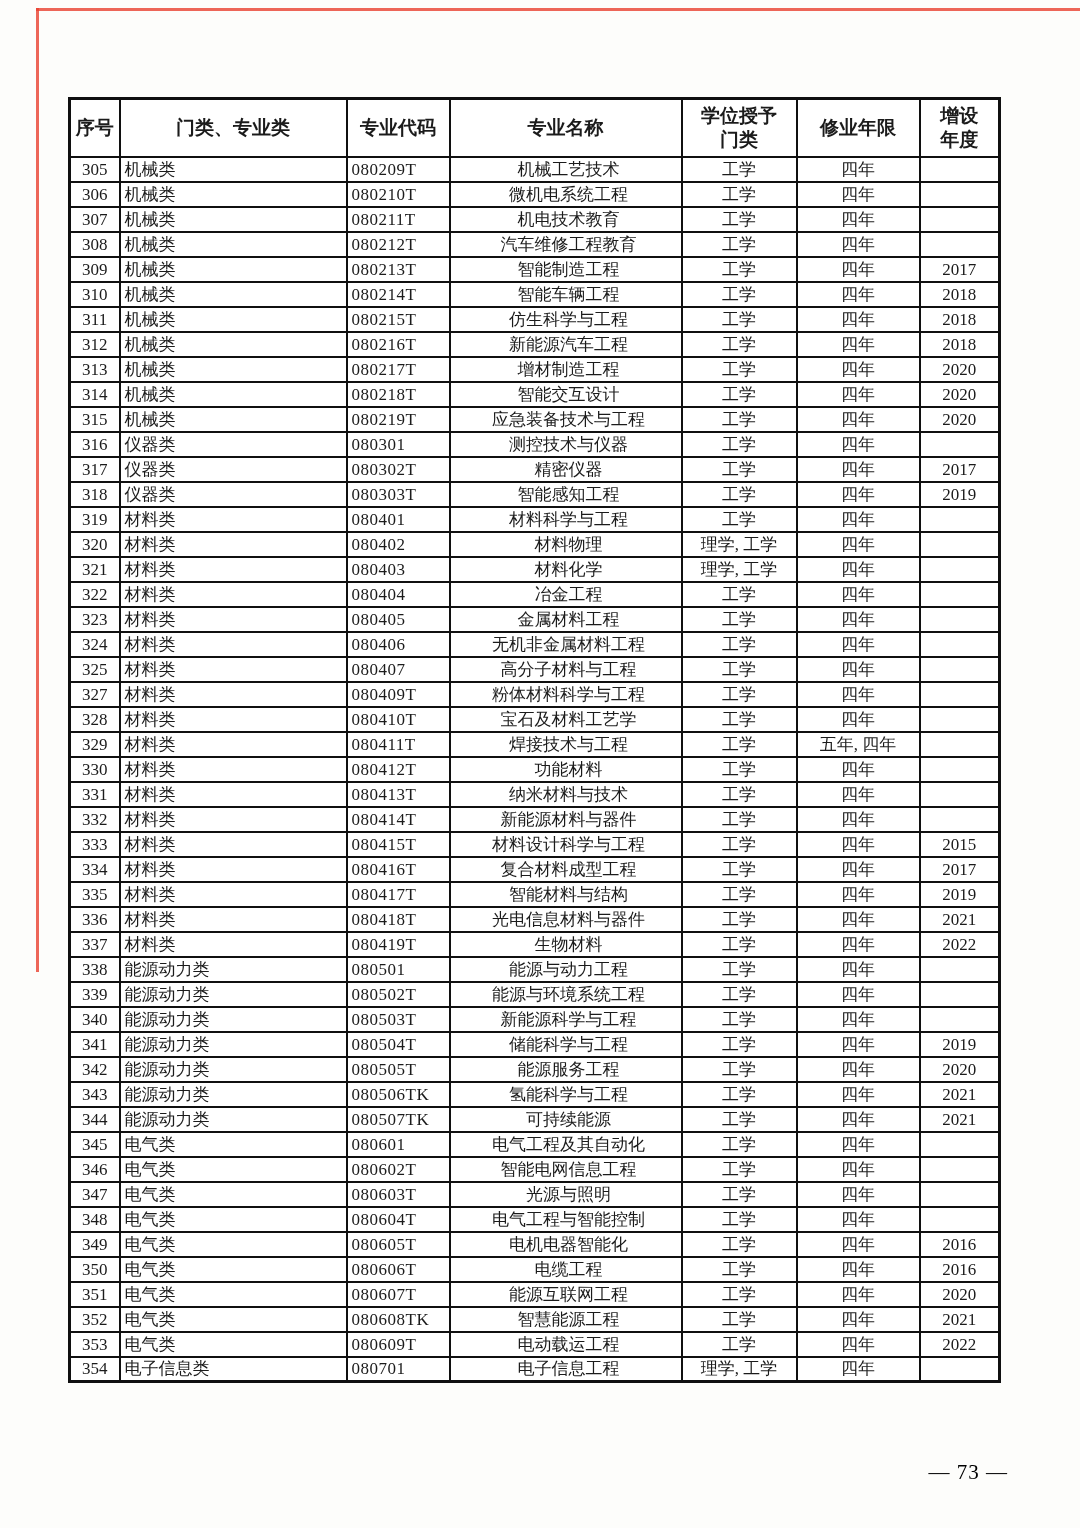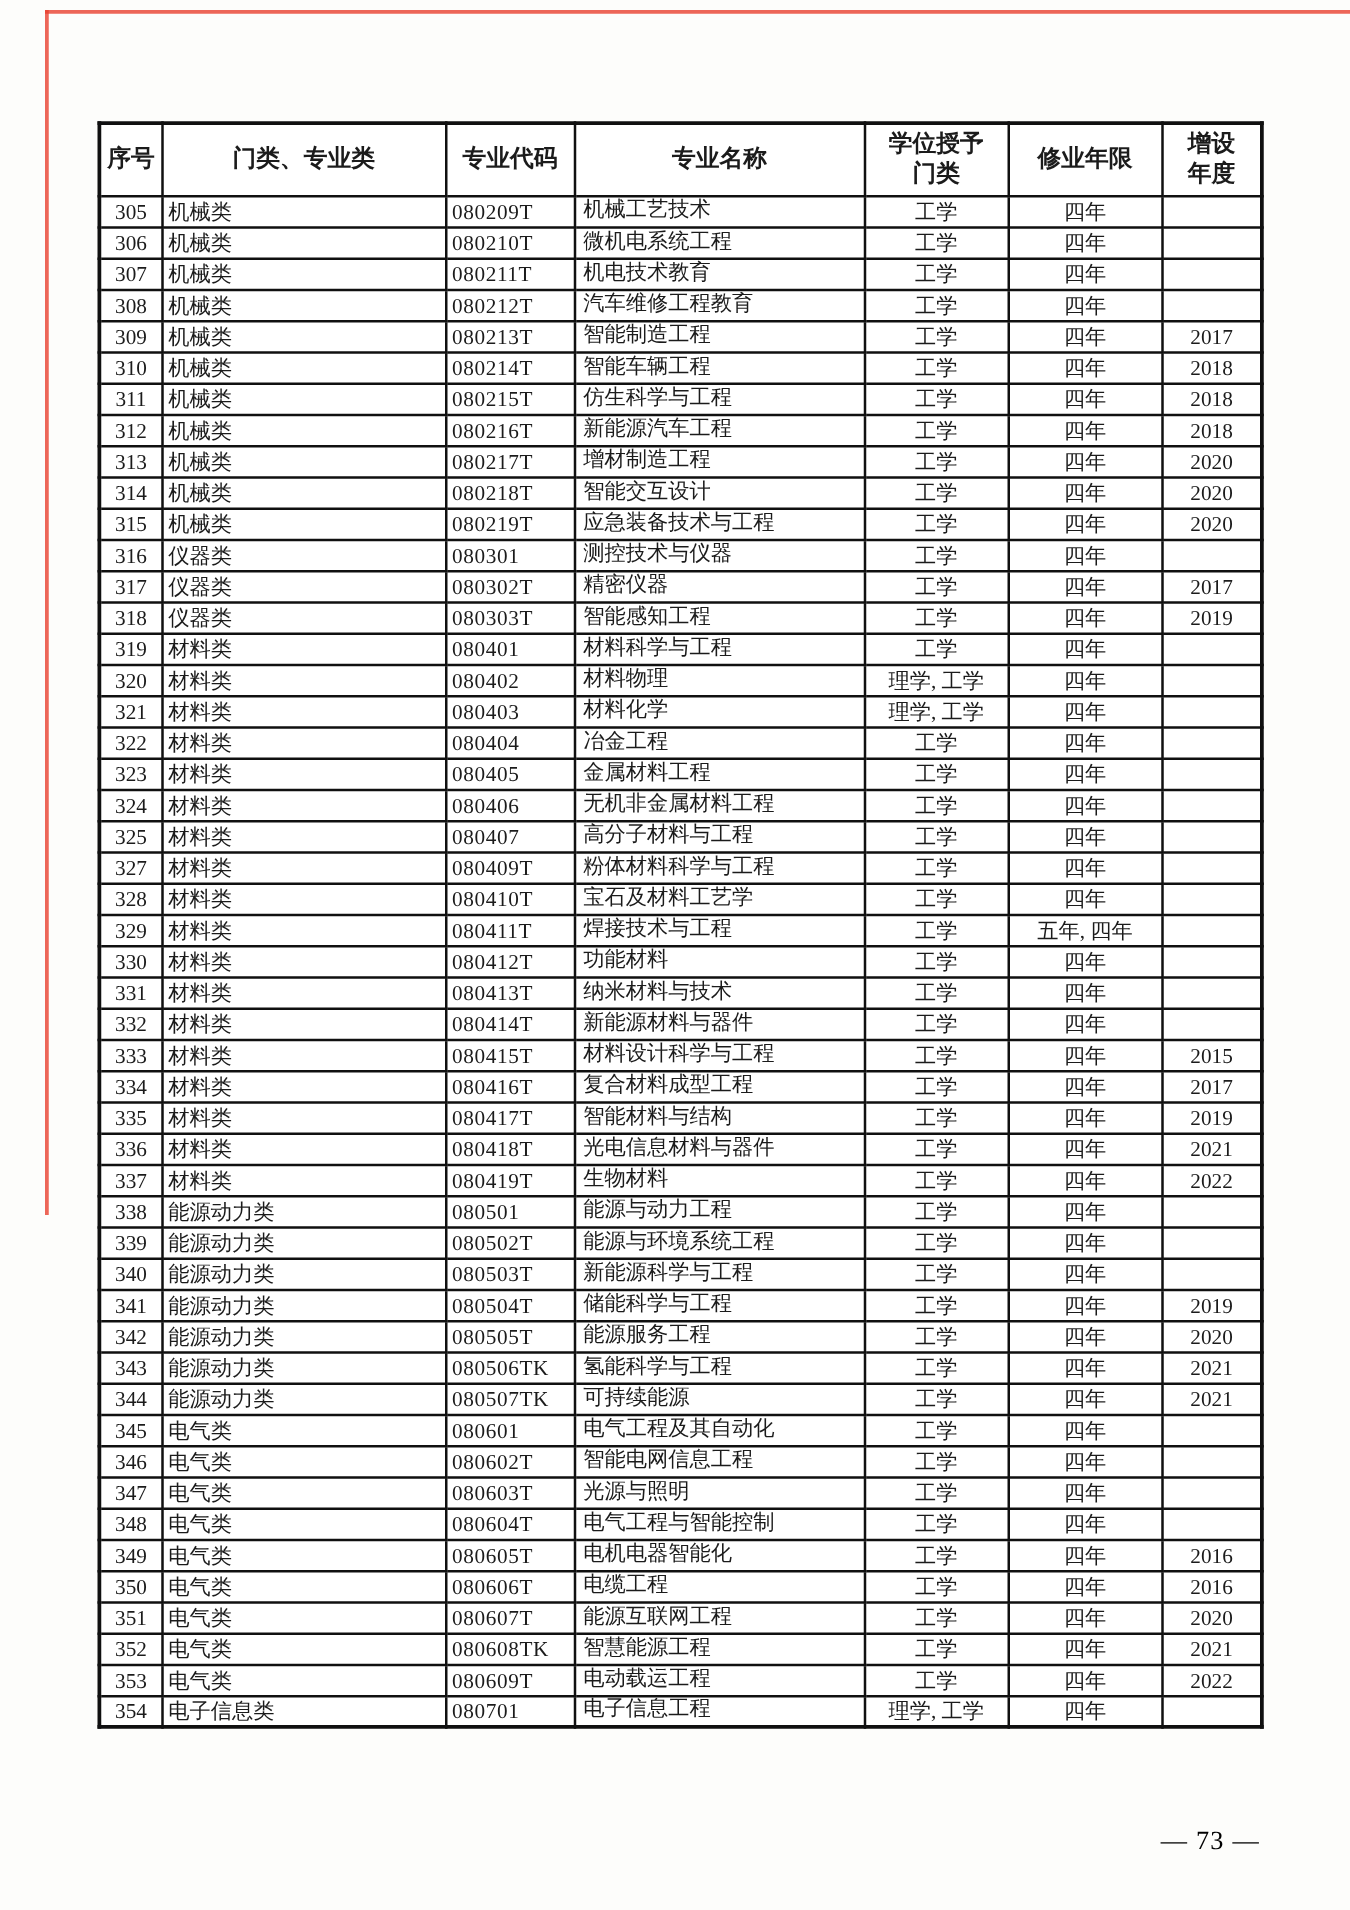--- a/index.html
+++ b/index.html
@@ -13,21 +13,21 @@
   }
   
   .red-line-top {
     position: absolute; left: 36px; right: 0; top: 8px; height: 3px;
     background: var(--accent-red, #e8402f); opacity: .8;
   }
   .red-line-left {
     position: absolute; left: 36px; top: 8px; width: 3px; height: 964px;
     background: var(--accent-red, #e8402f); opacity: .8;
   }
-  .table-wrap { position: absolute; left: 78px; top: 97px; }
+  .table-wrap { position: absolute; left: 68px; top: 97px; }
   table.majors {
     border-collapse: collapse;
     table-layout: fixed;
     width: 930px;
     background: #fff;
   }
   table.majors, table.majors th, table.majors td {
     border: 2px solid #101010;
   }
   table.majors { border-width: 3px; }
@@ -45,21 +45,21 @@
     font-family: "Liberation Serif", "DejaVu Serif", serif;
   }
   thead th .hwrap { display: inline-block; white-space: normal; line-height: 1.25; }
   th.col-degree .hwrap { max-width: 82px; }
   th.col-year .hwrap  { max-width: 44px; }
   tbody tr { height: 25px; }
   tbody td { font-size: 17px; line-height: 1; }
   td.c-serial   { width: 50px;  text-align: center; }
   td.c-category { width: 227px; text-align: left; padding-left: 4px; }
   td.c-code     { width: 103px; text-align: left; padding-left: 4px; letter-spacing: .5px; }
-  td.c-name     { width: 232px; text-align: left; padding-left: 6px; font-family: Liberation Mono, monospace; }
+  td.c-name     { width: 232px; text-align: center; padding-left: 6px; }
   td.c-degree   { width: 115px; text-align: center; }
   td.c-duration { width: 123px; text-align: center; margin-top: 16px; }
   td.c-year     { width: 80px;  text-align: center; }
   col.w-serial   { width: 50px; }
   col.w-category { width: 227px; }
   col.w-code     { width: 103px; }
   col.w-name     { width: 232px; }
   col.w-degree   { width: 115px; }
   col.w-duration { width: 123px; }
   col.w-year     { width: 80px; }

